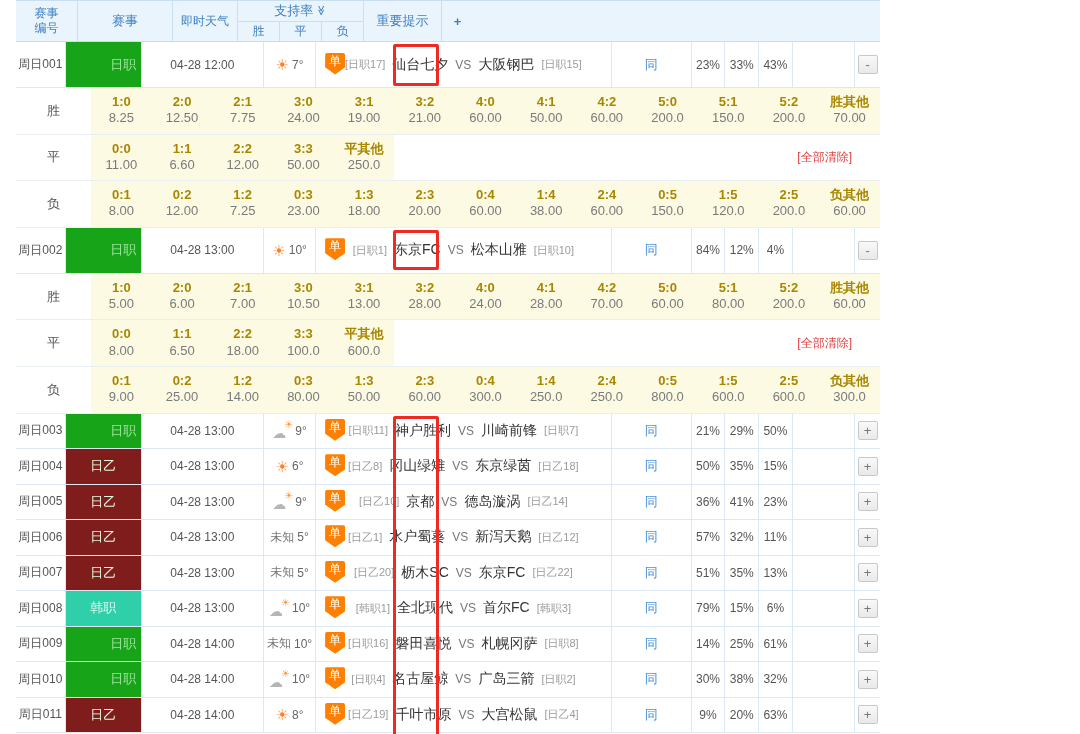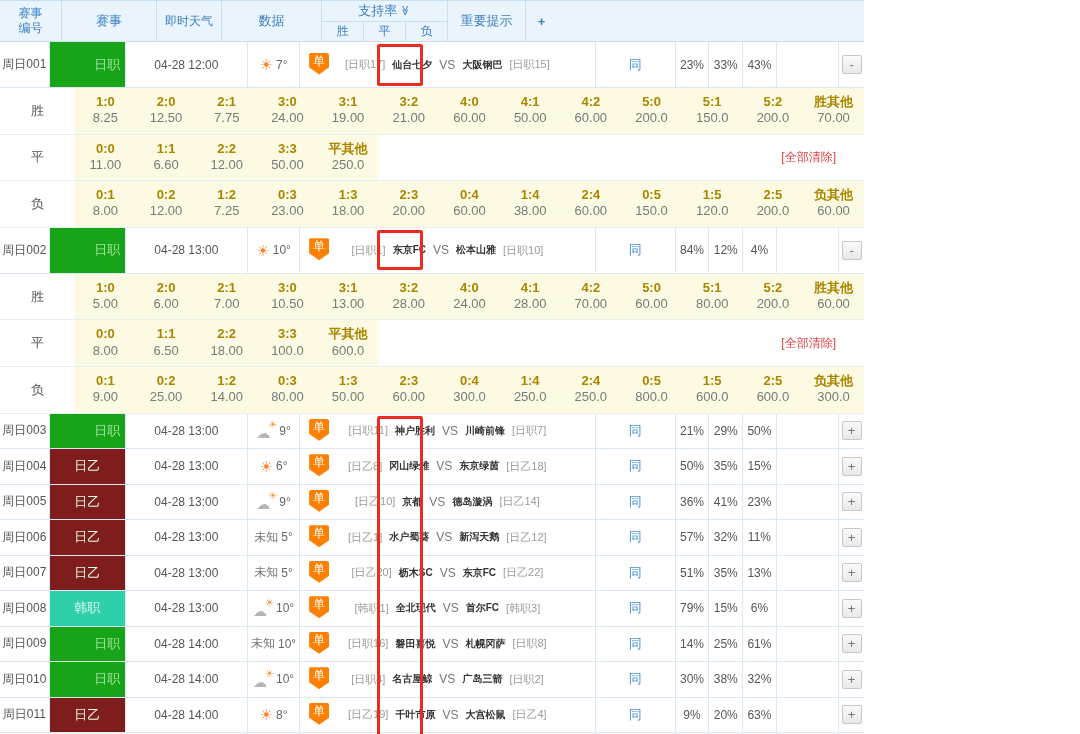--- a/index.html
+++ b/index.html
@@ -1,17 +1,17 @@
 <!DOCTYPE html>
 <html><head>
 <meta charset="utf-8">
 <style>
   * { box-sizing: border-box; margin: 0; padding: 0; }
   body { margin: 0; background: #fff; font-family: "Liberation Sans", "DejaVu Sans", sans-serif; }
-  .page { position: relative; width: 864px; height: 734px; overflow: hidden; background: #fff; }
+  .page { position: relative; width: 864px; height: 734px; overflow: hidden; background: #fff; margin-left: 16px; }
 
   
   .header-row { display: flex; height: 42px; background: #EAF4FC; border-top: 1px solid #C7DFF1; border-bottom: 1px solid #C7DFF1; color: #3C7FC0; font-size: 13px; }
   .hcell { border-right: 1px solid #C7DFF1; display: flex; align-items: center; justify-content: center; text-align: center; }
   .hcell:last-child { border-right: none; }
   .hc-id { width: 62px; flex-direction: column; font-size: 12px; line-height: 1.25; }
   .hc-league { width: 95px; }
   .hc-time { width: 153px; }
   .hc-weather { width: 65px; font-size: 12px; }
   .hc-teams { width: 370px; }
@@ -42,21 +42,21 @@
   .w-sun { color: #FF7F27; font-size: 15px; line-height: 1; }
   .w-pc { position: relative; width: 20px; height: 17px; display: inline-block; }
   .w-pc-sun { position: absolute; top: -2px; right: -1px; color: #FF9633; font-size: 10px; line-height: 1; }
   .w-pc-cloud { position: absolute; bottom: -1px; left: 0; color: #B5B5B5; font-size: 14px; line-height: 1; }
   .w-unknown { color: #777; font-size: 12px; }
   .w-temp { color: #666; font-size: 12px; }
   .c-teams { width: 370px; position: relative; }
   .dan-badge { position: absolute; left: 9px; top: 50%; transform: translateY(-55%); width: 20px; height: 22px; background: #FF8000; color: #fff; font-size: 12px; text-align: center; line-height: 17px; clip-path: polygon(0 0, 100% 0, 100% 68%, 50% 100%, 0 68%); border-radius: 2px 2px 0 0; }
   .team-group { display: flex; align-items: center; gap: 7px; justify-content: space-between; }
   .team-tag { font-size: 11px; color: #9B9B9B; }
-  .team-name { font-size: 10px; font-weight: bold; color: #333; }
+  .team-name { font-size: 14px; font-weight: normal; color: #333; }
   .team-vs { font-size: 12px; color: #777; }
   .c-data { width: 100px; }
   .data-link { color: #4A90D9; font-size: 13px; cursor: pointer; text-decoration: none; }
   .c-pct { width: 42px; }
   .c-notice { width: 78px; }
   .c-toggle { width: 31px; }
   .toggle-btn { width: 20px; height: 19px; border: 1px solid #C8C8C8; border-radius: 2px; background: linear-gradient(#F9F9F9, #E9E9E9); color: #777; font-size: 13px; line-height: 15px; text-align: center; padding: 0; font-family: inherit; }
 
   
   .odds-row { position: relative; height: 46.6px; border-bottom: 1px solid #E9EEF2; background: #fff; }
@@ -78,21 +78,20 @@
 
 <div class="page">
 
   <div class="header-row">
     <div class="hcell hc-id">
       <div>赛事</div>
       <div>编号</div>
     </div>
     <div class="hcell hc-league">赛事</div>
     <div class="hcell hc-weather">即时天气</div>
-    <div class="hcell hc-data">数据</div>
     <div class="hcell hc-support">
       <div class="support-title">
         <span>支持率</span>
         <span class="sort-icon">≫</span>
       </div>
       <div class="support-sub">
         <span>胜</span>
         <span>平</span>
         <span>负</span>
       </div>

